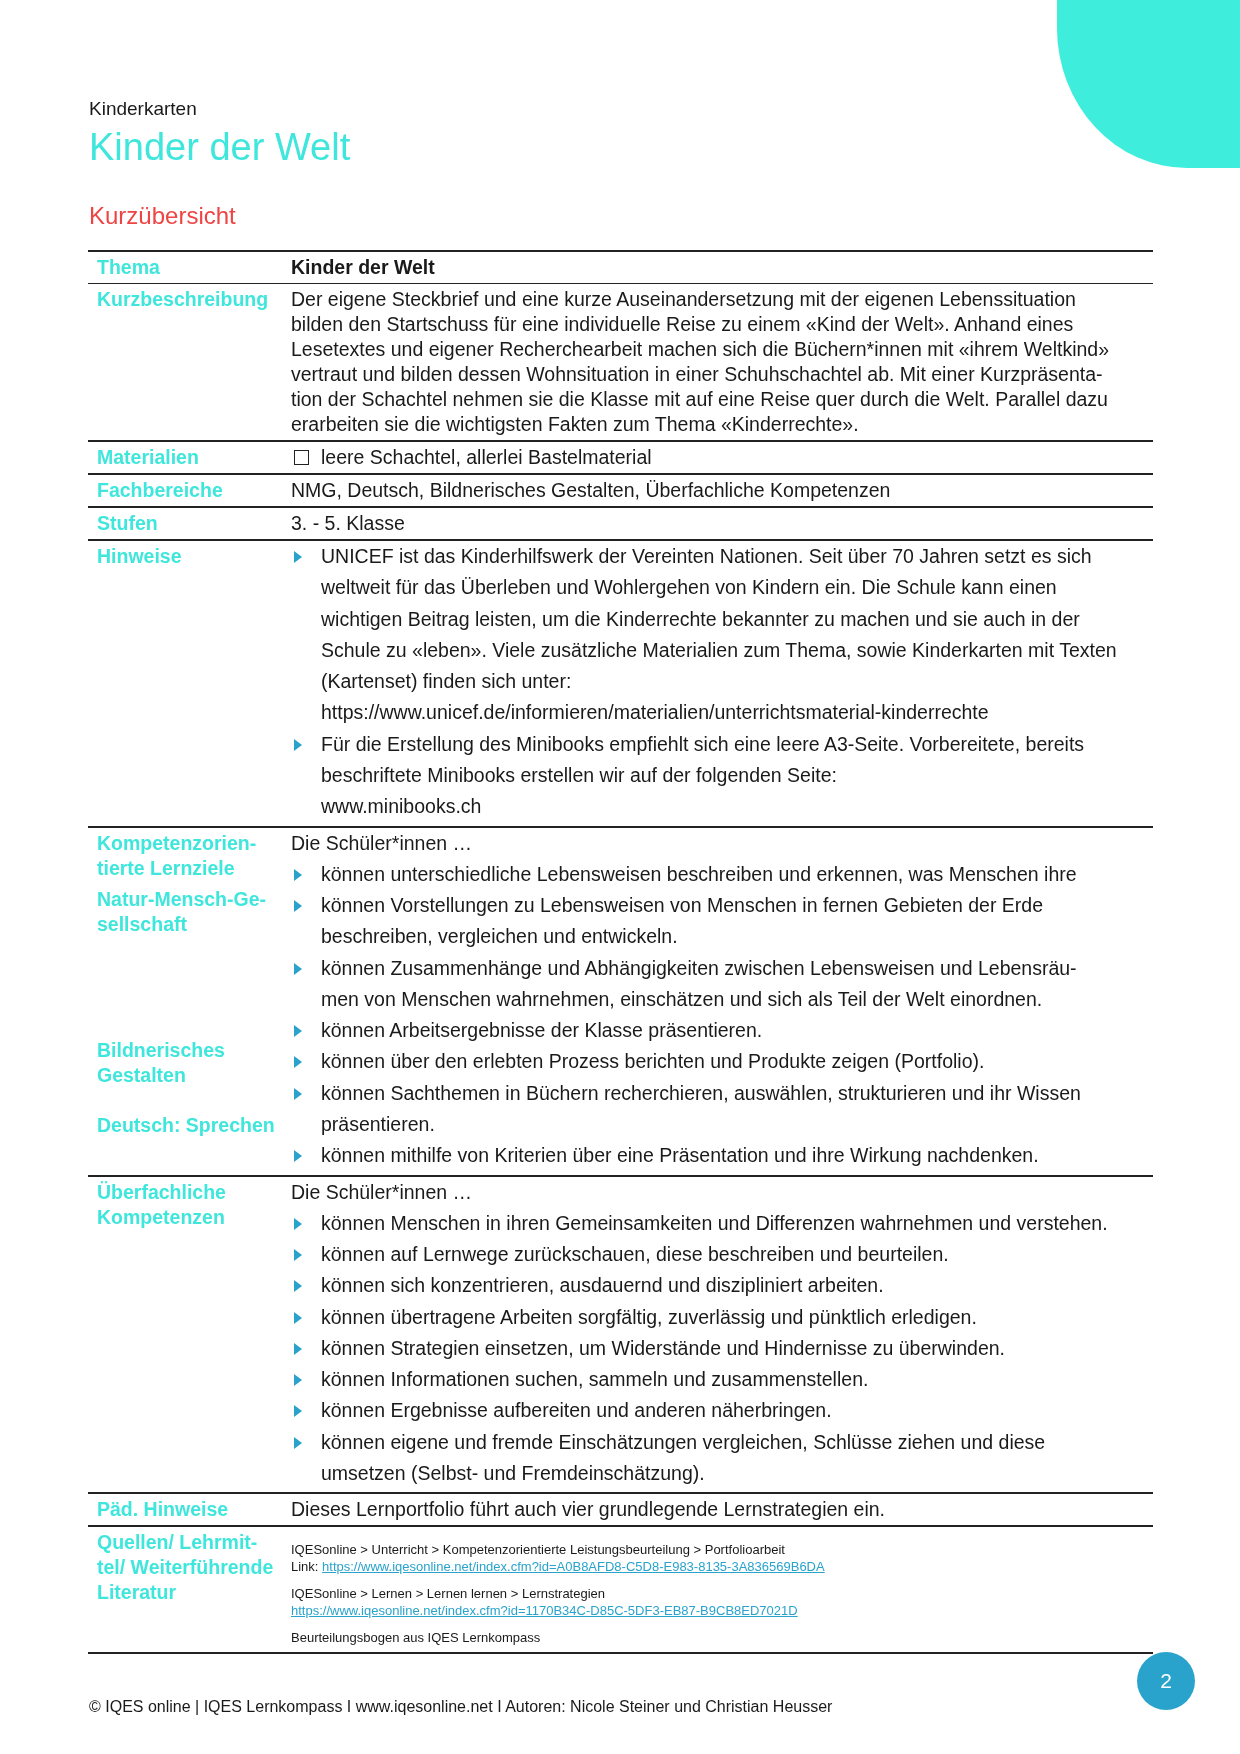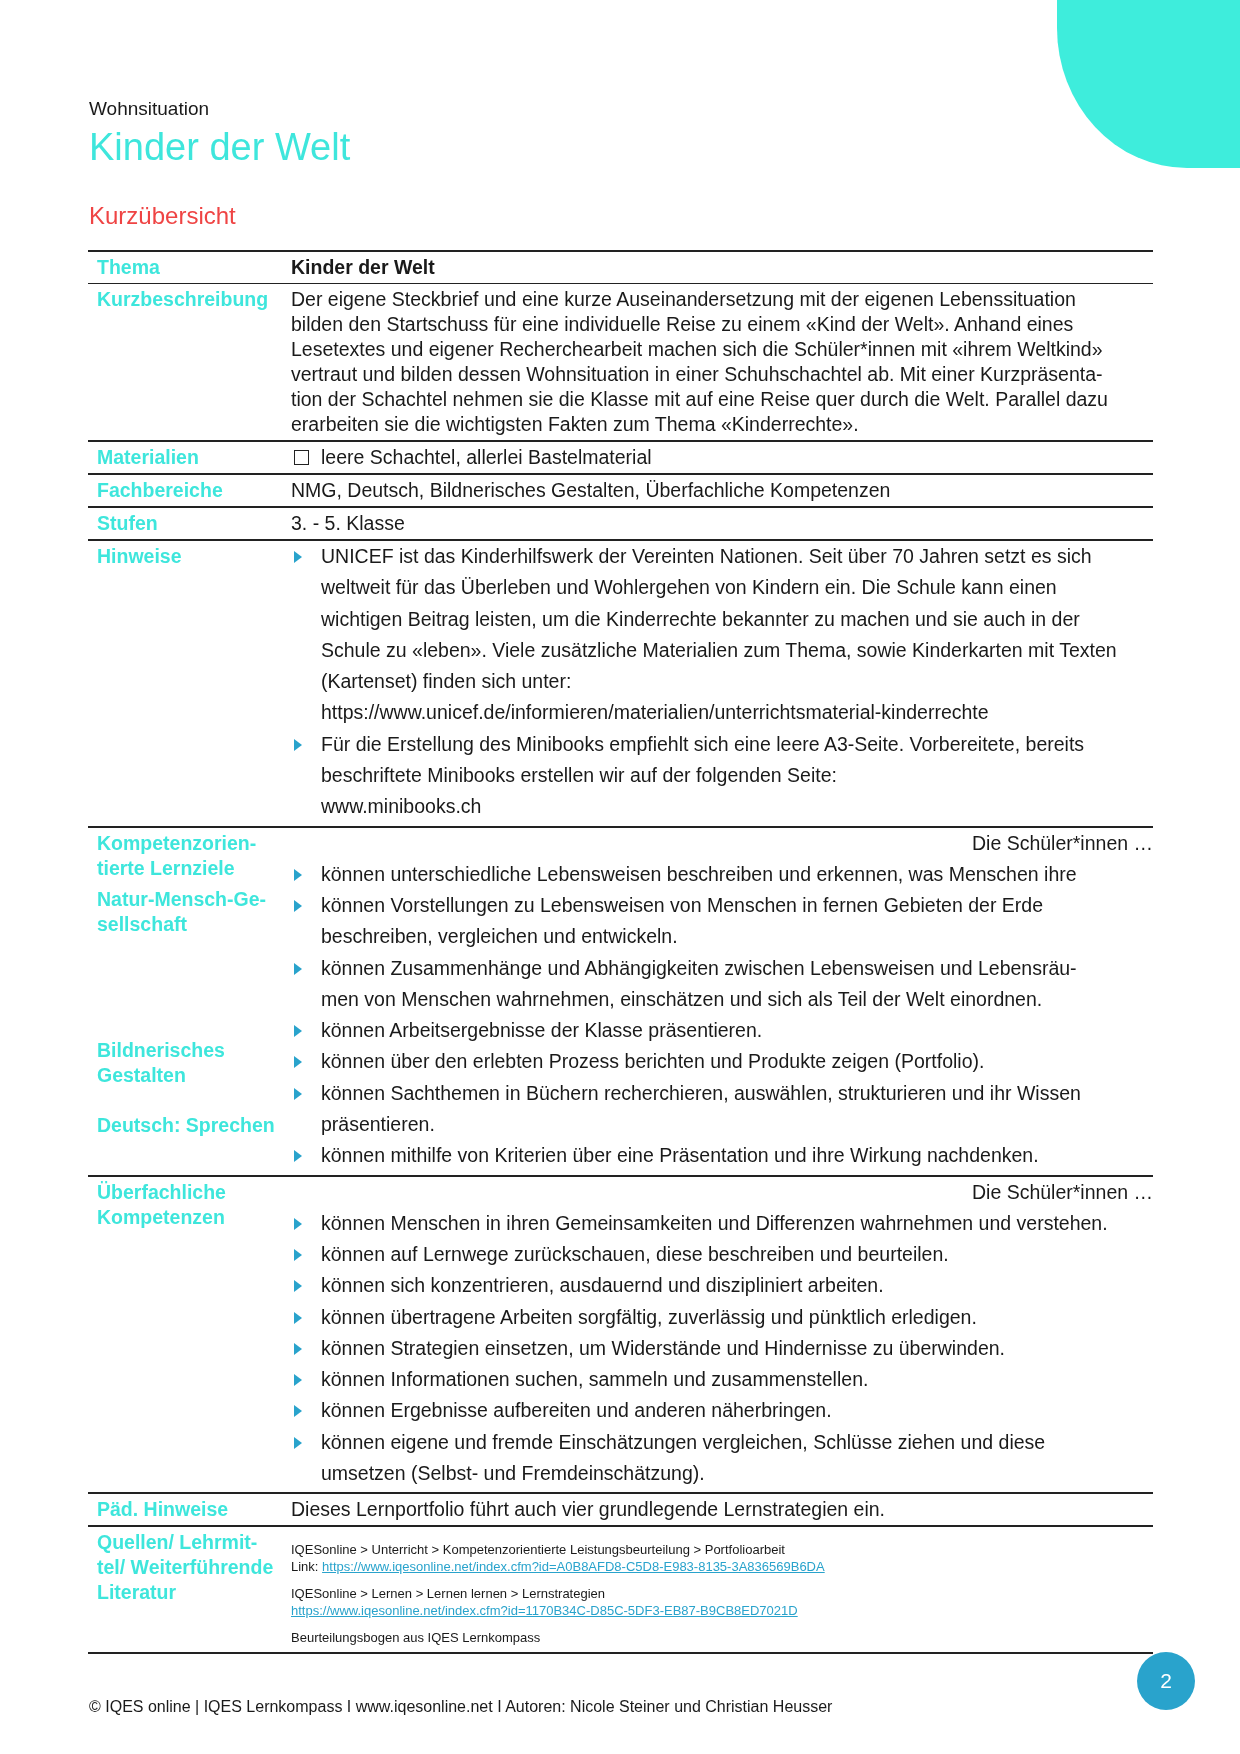--- a/index.html
+++ b/index.html
@@ -18,54 +18,54 @@
   .row { display:flex; border-bottom:2px solid #222; }
   .row.thin { border-bottom:1.5px solid #222; }
   .lab { width:203px; padding-left:9px; padding-top:3px; color:#3ee6dc; font-size:19.5px; font-weight:bold; line-height:25px; box-sizing:border-box; flex-shrink:0; }
   .val { flex:1; padding-top:3px; padding-bottom:3px; font-size:19.5px; line-height:25px; }
   .val.bold { font-weight:bold; }
   .bul { position:relative; padding-left:30px; line-height:31.3px; }
   .bul::before {
     content:""; position:absolute; left:3px; top:10px; width:0; height:0;
     border-top:6px solid transparent; border-bottom:6px solid transparent; border-left:8px solid #29a3cc;
   }
-  .plain-line { line-height:31px;text-align:right; }
+  .plain-line { line-height:31px; }
   .cb { display:inline-block; width:13px; height:13px; border:1.5px solid #222; margin-right:12px; margin-left:3px; vertical-align:-1px; }
   .sm { font-size:13px; line-height:17px; }
   .sm a { color:#29a3cc; text-decoration:underline; }
   .smblk { margin-bottom:10px; }
   .lab-block { display:block; }
   .footer { position:absolute; left:89px; top:1698px; font-size:16px; color:#1a1a1a; }
   .pagenum {
     position:absolute; left:1137px; top:1652px; width:58px; height:58px; border-radius:50%;
     background:#29a3cc; color:#ffffff; font-size:21px; display:flex; align-items:center; justify-content:center;
   }
 </style>
 </head>
 <body>
 
 <div class="blob"></div>
 
-<div class="kicker">Wohnsituation</div>
+<div class="kicker">Kinderkarten</div>
 <div class="title">Kinder der Welt</div>
 <div class="subtitle">Kurzübersicht</div>
 
 <div class="table">
 
   <div class="row thin">
     <div class="lab">Thema</div>
     <div class="val bold">Kinder der Welt</div>
   </div>
 
   <div class="row">
     <div class="lab">Kurzbeschreibung</div>
     <div class="val">
       <div>Der eigene Steckbrief und eine kurze Auseinandersetzung mit der eigenen Lebenssituation</div>
       <div>bilden den Startschuss für eine individuelle Reise zu einem «Kind der Welt». Anhand eines</div>
-      <div>Lesetextes und eigener Recherchearbeit machen sich die Schüler*innen mit «ihrem Weltkind»</div>
+      <div>Lesetextes und eigener Recherchearbeit machen sich die Büchern*innen mit «ihrem Weltkind»</div>
       <div>vertraut und bilden dessen Wohnsituation in einer Schuhschachtel ab. Mit einer Kurzpräsenta-</div>
       <div>tion der Schachtel nehmen sie die Klasse mit auf eine Reise quer durch die Welt. Parallel dazu</div>
       <div>erarbeiten sie die wichtigsten Fakten zum Thema «Kinderrechte».</div>
     </div>
   </div>
 
   <div class="row">
     <div class="lab">Materialien</div>
     <div class="val">
       <span class="cb"></span><span>leere Schachtel, allerlei Bastelmaterial</span>

